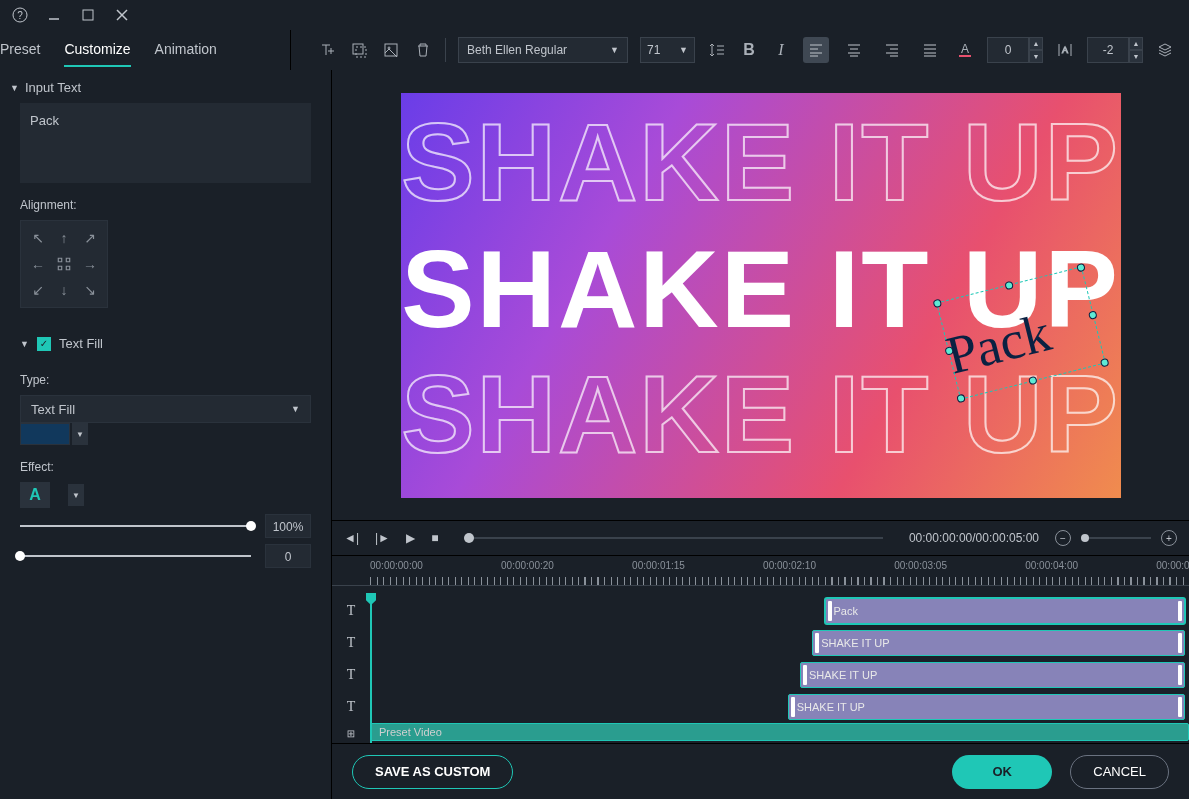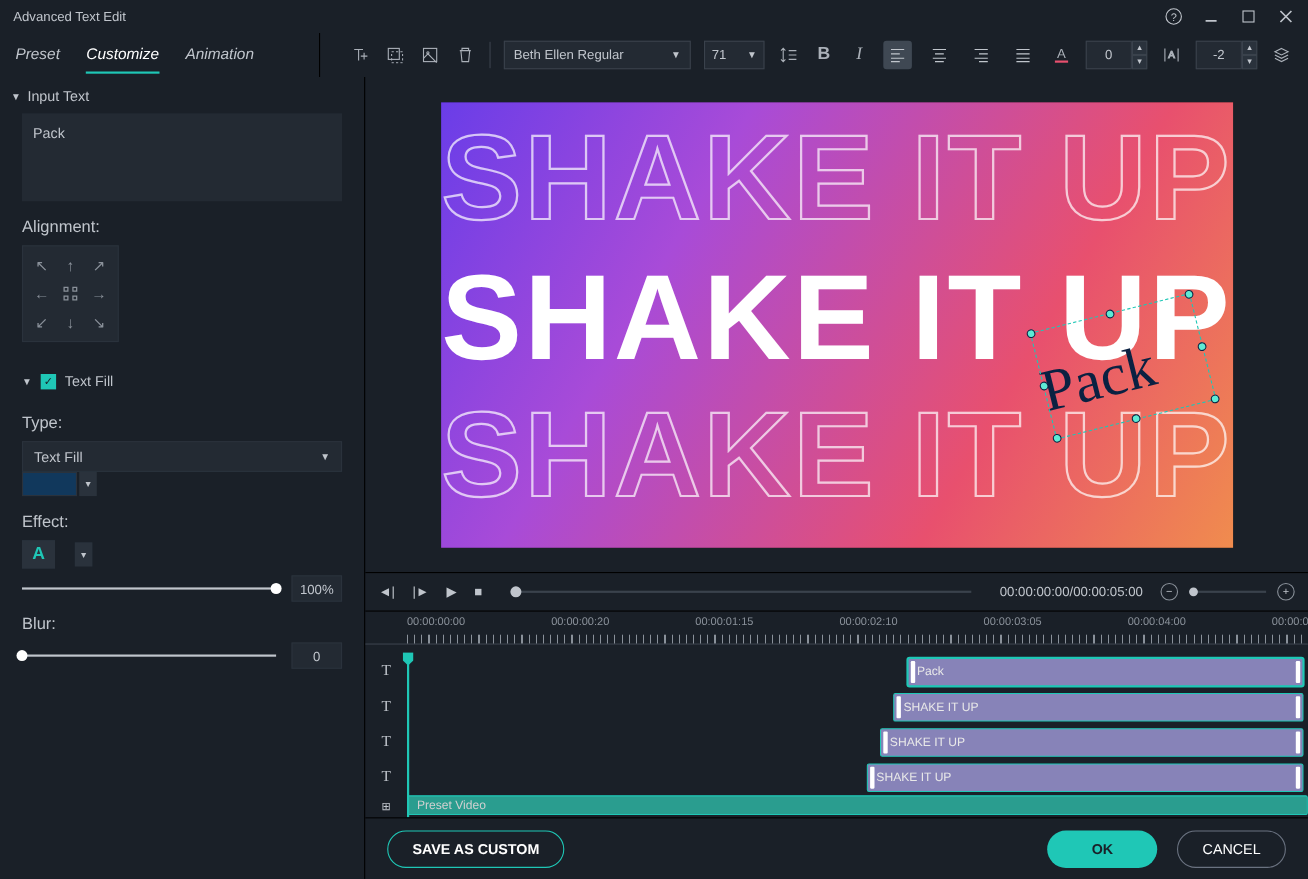--- a/index.html
+++ b/index.html
@@ -6,21 +6,21 @@
 body { background: #1a2028; color: #c0c5cc; width: 1189px; height: 799px; overflow: hidden; font-size: 13px; }
 
 
 .titlebar { height: 30px; display: flex; align-items: center; padding: 0 12px; background: #1a2028; }
 .titlebar-title { flex: 1; font-size: 12px; color: #c0c5cc; }
 .titlebar-btns { display: flex; gap: 18px; }
 .titlebar-btn { width: 16px; height: 16px; display: flex; align-items: center; justify-content: center; cursor: pointer; color: #c0c5cc; }
 
 
 .tabs-row { display: flex; align-items: center; height: 40px; background: #1a2028; }
-.tabs-left { display: flex; padding-left: 14px; gap: 24px; font-style: italic; }
+.tabs-left { display: flex; gap: 24px; }
 .tab { font-size: 14px; padding: 8px 0; cursor: pointer; }
 .tab.active { color: #ffffff; border-bottom: 2px solid #1fc7b6; }
 .divider-v { width: 1px; height: 40px; background: #000; margin: 0 12px 0 auto; }
 
 
 .toolbar { display: flex; align-items: center; gap: 12px; padding: 0 14px; }
 .tb-icon { width: 20px; height: 20px; display: flex; align-items: center; justify-content: center; cursor: pointer; color: #aab0b8; }
 .font-select { width: 170px; height: 26px; background: #232a33; border: 1px solid #3a424c; color: #c0c5cc; padding: 0 8px; display: flex; align-items: center; justify-content: space-between; cursor: pointer; font-size: 12px; }
 .size-select { width: 55px; height: 26px; background: #232a33; border: 1px solid #3a424c; color: #c0c5cc; display: flex; align-items: center; justify-content: space-between; padding: 0 6px; cursor: pointer; font-size: 12px; }
 .align-btn { width: 26px; height: 26px; display: flex; align-items: center; justify-content: center; cursor: pointer; border-radius: 3px; }
@@ -30,21 +30,21 @@
 .spinner div { height: 13px; background: #2a323c; border: 1px solid #3a424c; font-size: 7px; display: flex; align-items: center; justify-content: center; cursor: pointer; }
 
 
 .main { display: flex; height: calc(100% - 70px); }
 .sidebar { width: 332px; background: #1a2028; border-right: 1px solid #000; overflow-y: auto; padding: 0 0 0 0; position: relative; }
 .sidebar::-webkit-scrollbar { width: 6px; }
 .sidebar::-webkit-scrollbar-thumb { background: #3a424c; }
 .section-header { display: flex; align-items: center; gap: 6px; padding: 10px 12px 8px 10px; font-size: 13px; cursor: pointer; }
 .section-body { padding: 0 20px 14px 20px; }
 .textarea { width: 100%; height: 80px; background: #232a33; border: none; color: #c0c5cc; padding: 10px; resize: none; font-size: 13px; }
-.label { font-size: 15px; margin: 12px 0 8px 0; display: block; }
+.label { font-size: 12px; margin: 12px 0 8px 0; display: block; }
 .align-grid { display: grid; grid-template-columns: repeat(3, 22px); grid-template-rows: repeat(3, 22px); gap: 4px; background: #232a33; width: fit-content; padding: 6px; border: 1px solid #2a323c; }
 .align-cell { display: flex; align-items: center; justify-content: center; cursor: pointer; font-size: 14px; color: #8a919a; }
 .checkbox-row { display: flex; align-items: center; gap: 8px; padding: 14px 12px 10px 20px; }
 .checkbox { width: 14px; height: 14px; background: #1fc7b6; display: flex; align-items: center; justify-content: center; color: #1a2028; font-size: 10px; }
 .select { width: 100%; height: 28px; background: #232a33; border: 1px solid #2a323c; color: #c0c5cc; padding: 0 10px; display: flex; align-items: center; justify-content: space-between; cursor: pointer; font-size: 13px; }
 .color-swatch { width: 50px; height: 22px; background: #11385c; border: 1px solid #2a323c; display: inline-block; vertical-align: middle; }
 .color-dd { display: inline-flex; align-items: center; gap: 2px; }
 .dd-caret { width: 16px; height: 22px; background: #2a323c; display: flex; align-items: center; justify-content: center; font-size: 8px; cursor: pointer; }
 .effect-box { width: 30px; height: 26px; background: #2a323c; display: inline-flex; align-items: center; justify-content: center; color: #1fc7b6; font-size: 16px; font-weight: bold; }
 .slider-row { display: flex; align-items: center; gap: 14px; margin-top: 6px; }
@@ -100,21 +100,20 @@
 .btn-primary { background: #1fc7b6; color: #1a2028; border: none; font-weight: 600; min-width: 100px; }
 .btn-secondary { border: 1px solid #6a7280; color: #fff; background: transparent; margin-left: 18px; }
 .spacer { flex: 1; }
 
 svg { width: 16px; height: 16px; }
 </style>
 </head>
 <body>
 
 <div class="titlebar">
-  <div class="titlebar-title">Advanced Text Edit</div>
   <div class="titlebar-btns">
     <div class="titlebar-btn">
         <svg viewBox="0 0 16 16">
           <circle cx="8" cy="8" r="7" fill="none" stroke="currentColor"></circle>
           <text x="8" y="12" text-anchor="middle" font-size="10" fill="currentColor">?</text>
         </svg>
       </div>
     <div class="titlebar-btn">
         <svg viewBox="0 0 16 16">
           <line x1="3" y1="12" x2="13" y2="12" stroke="currentColor" stroke-width="1.5"></line>
@@ -282,21 +281,20 @@
       <div class="color-dd">
         <span class="effect-box">A</span>
         <span class="dd-caret" style="margin-left:16px">▼</span>
       </div>
       <div class="slider-row">
         <div class="slider">
             <div class="slider-thumb" style="left:calc(100% - 5px)"></div>
           </div>
         <div class="slider-val">100%</div>
       </div>
-      <div class="label">Blur:</div>
       <div class="slider-row">
         <div class="slider">
             <div class="slider-thumb" style="left:-5px"></div>
           </div>
         <div class="slider-val">0</div>
       </div>
     </div>
   </div>
 
   <div class="right">

